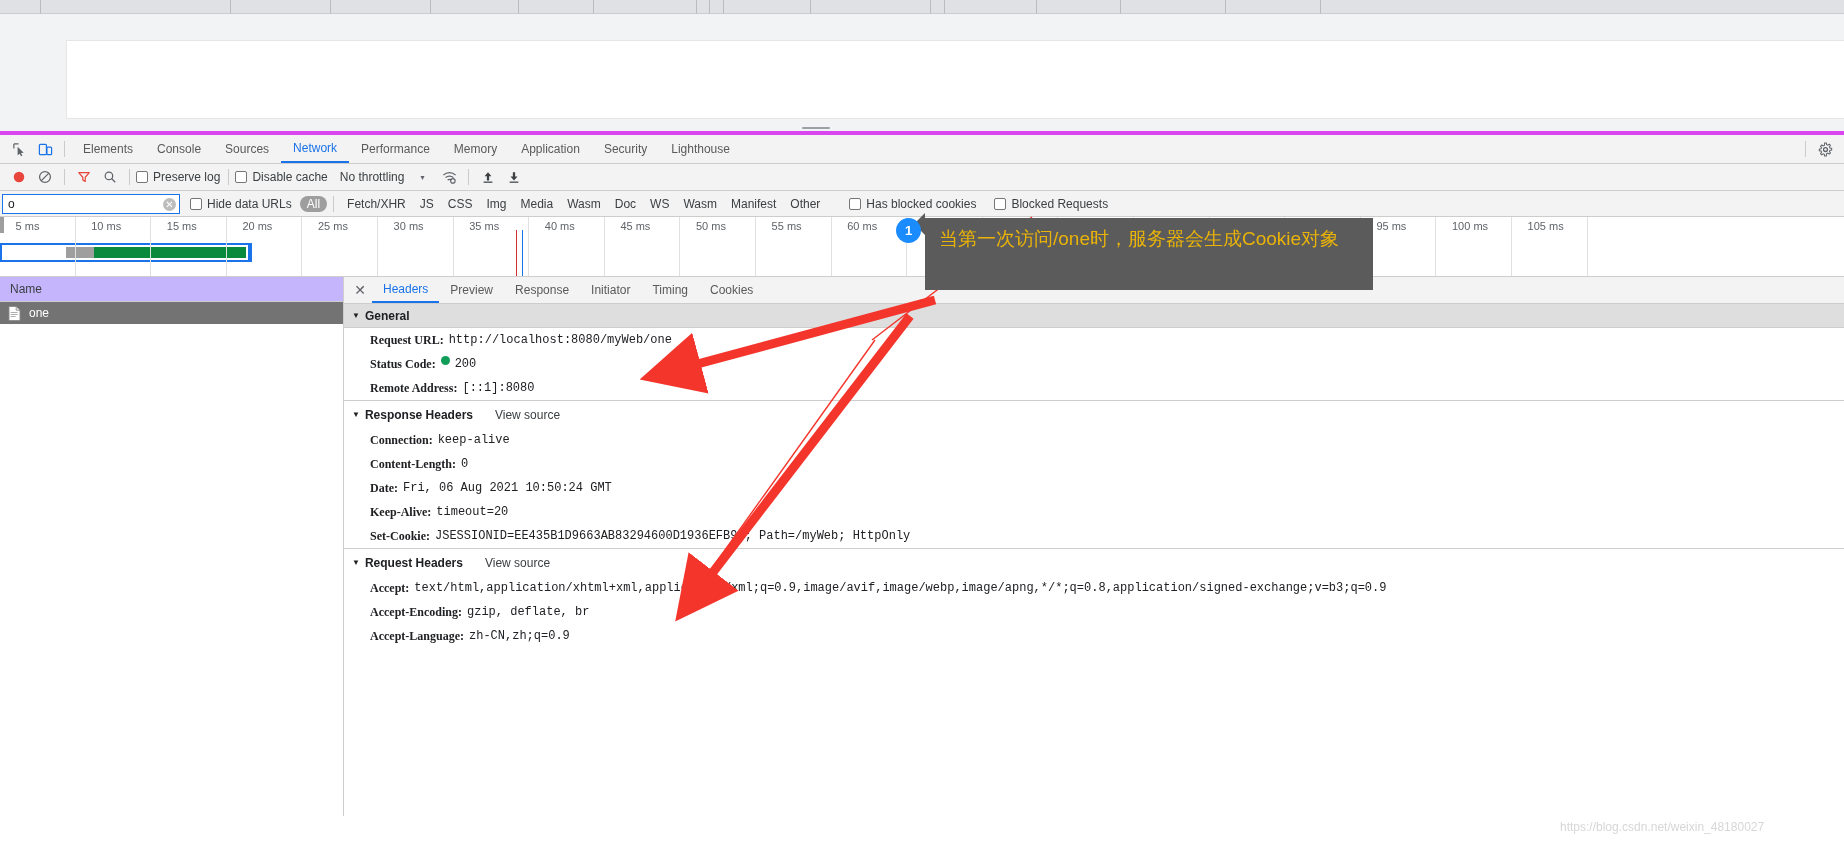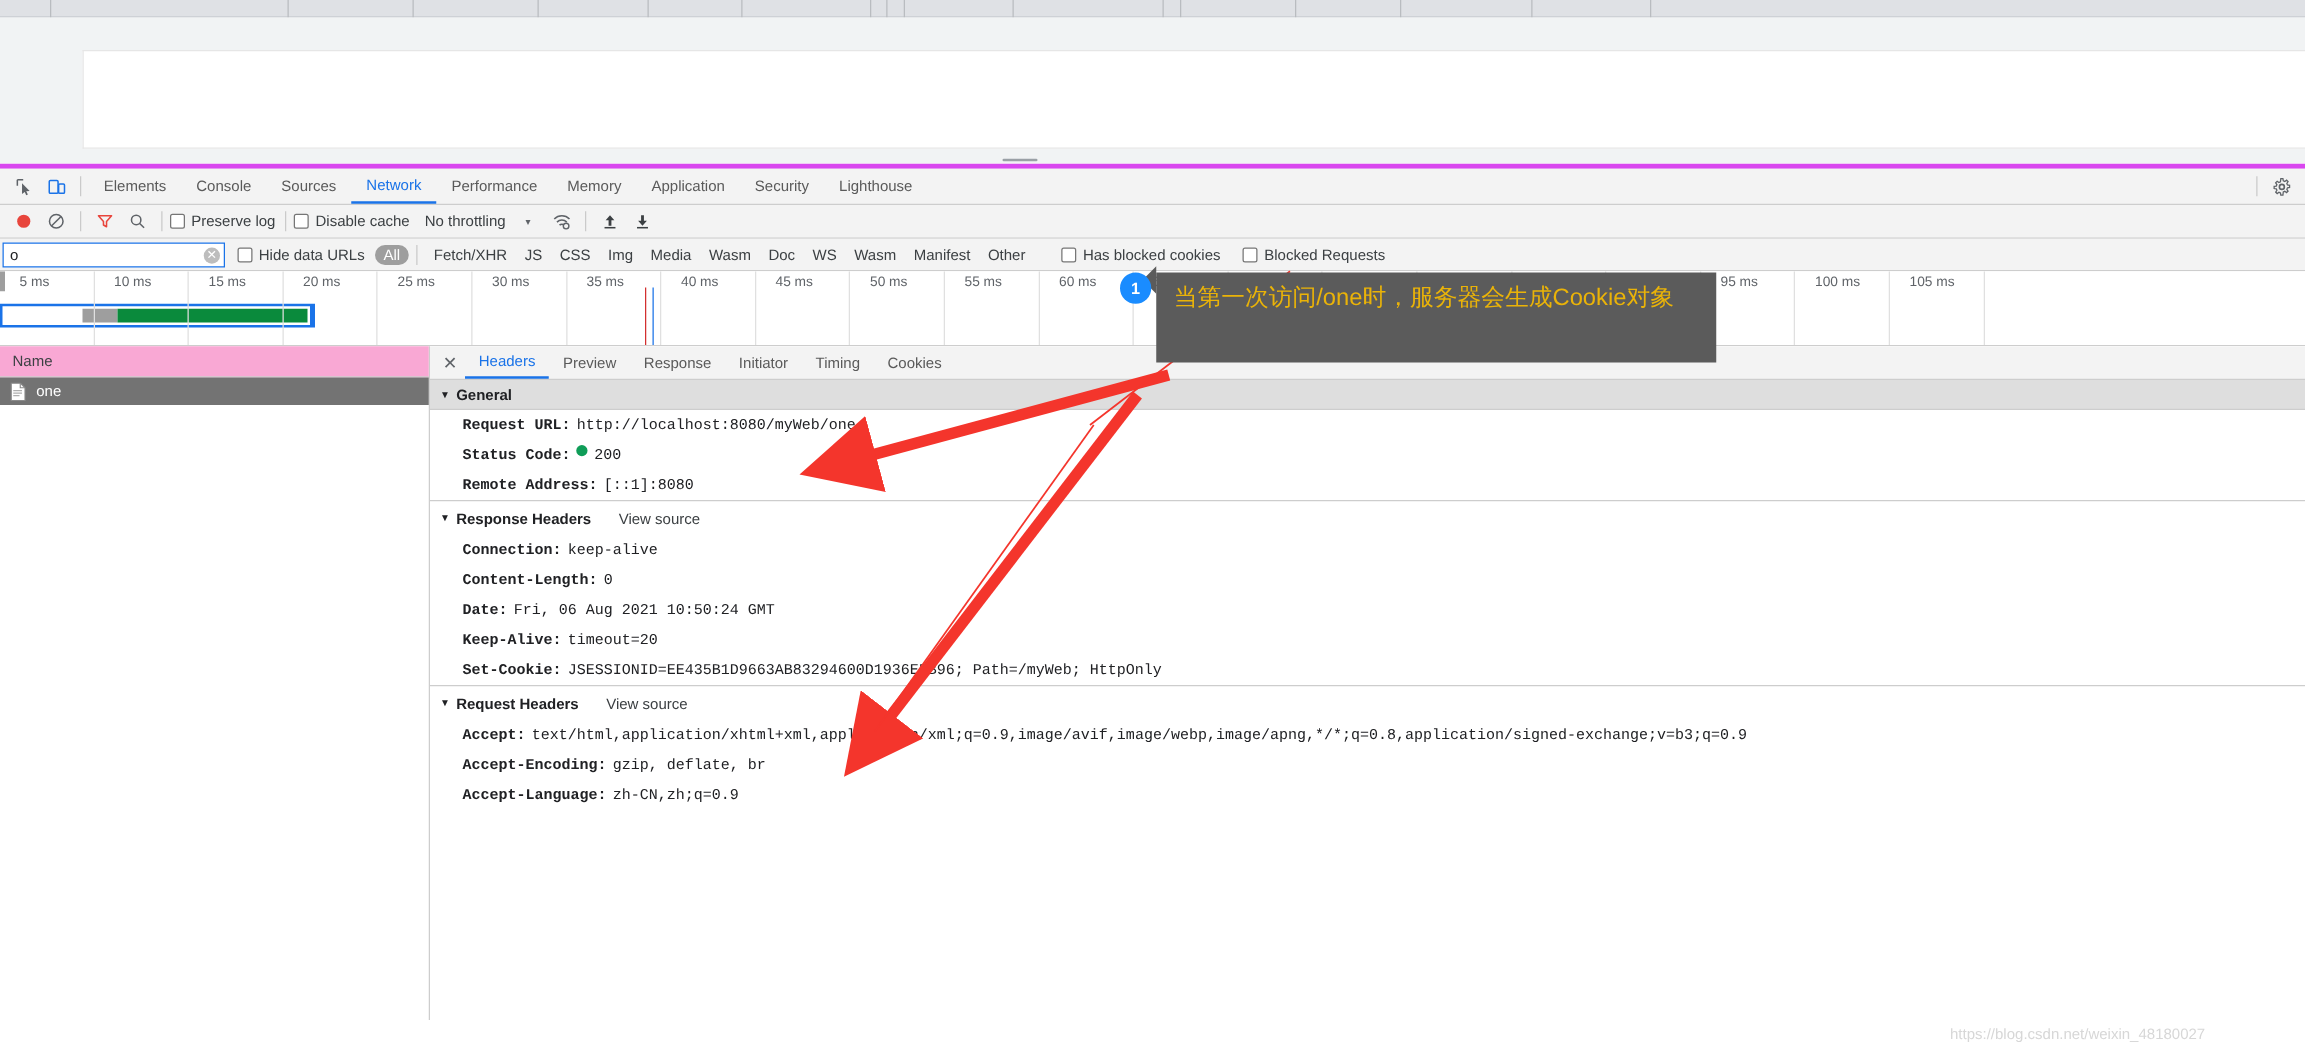--- a/index.html
+++ b/index.html
@@ -116,21 +116,21 @@
   .ov-inner-white { position:absolute; left:2px; top:28px; height:15px; background:#ffffff; }
   .ov-grey  { position:absolute; top:30px; height:11px; background:#9e9e9e; }
   .ov-green { position:absolute; top:30px; height:11px; background:#0a8a3c; }
   .ov-marker-red  { position:absolute; top:13px; width:1px; height:47px; background:#d32f2f; }
   .ov-marker-blue { position:absolute; top:13px; width:1px; height:47px; background:#1a73e8; }
 
   
   .dt-split { position:relative; height:539px; display:flex; }
   .req-list { width:344px; flex:0 0 auto; border-right:1px solid #cdcdcd; background:#fff; }
   .req-head {
-    height:25px; background:#f9a8d4; border-bottom:1px solid #cdcdcd;
+    height:25px; background:#c4b5fd; border-bottom:1px solid #cdcdcd;
     display:flex; align-items:center; padding-left:10px; font-size:12px; color:#3c4043;
   }
   .req-row {
     height:22px; display:flex; align-items:center; padding-left:8px;
     font-size:12px; color:#202124; cursor:pointer;
   }
   .req-row.selected { background:#737373; color:#ffffff; }
   .doc-icon { width:13px; height:15px; margin-right:8px; flex:0 0 auto; }
 
   .req-detail { flex:1 1 auto; background:#ffffff; position:relative; overflow:hidden; }
@@ -152,21 +152,21 @@
     height:24px; background:#dedede; display:flex; align-items:center;
     padding-left:8px; font-size:12px; font-weight:bold; color:#202124;
     border-bottom:1px solid #cdcdcd;
   }
   .tri { font-size:8px; margin-right:5px; color:#202124; }
   .view-source { font-weight:normal; color:#3c4043; margin-left:22px; font-size:12px; cursor:pointer; }
   .kv-row {
     padding:4px 0 4px 26px; font-size:12px; color:#202124; line-height:16px;
     display:flex; align-items:flex-start;
   }
-  .kv-key { font-weight:bold; white-space:nowrap; margin-right:5px; font-family:Liberation Mono, monospace; }
+  .kv-key { font-weight:bold; white-space:nowrap; margin-right:5px; font-family:Liberation Serif, serif; }
   .kv-val { font-family:"Liberation Mono", monospace; font-size:12px; color:#202124; word-break:break-all; }
   .status-dot {
     display:inline-block; width:9px; height:9px; border-radius:50%; background:#0f9d58;
     margin-right:5px; vertical-align:middle;
   }
 
   
   #annotations { position:absolute; left:0; top:0; width:1844px; height:845px; pointer-events:none; }
   .callout {
     position:absolute; background:#5b5b5b; color:#eab308;

